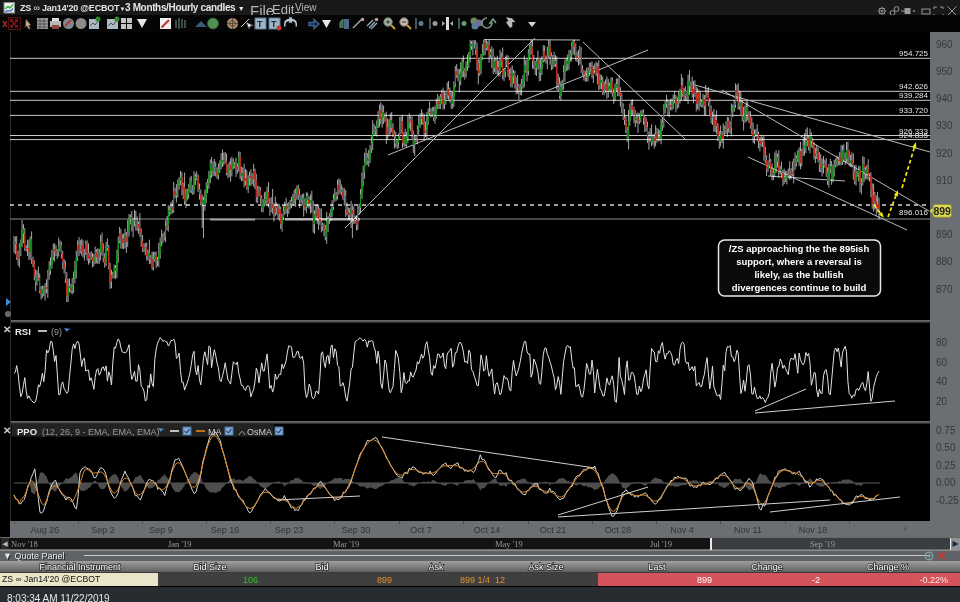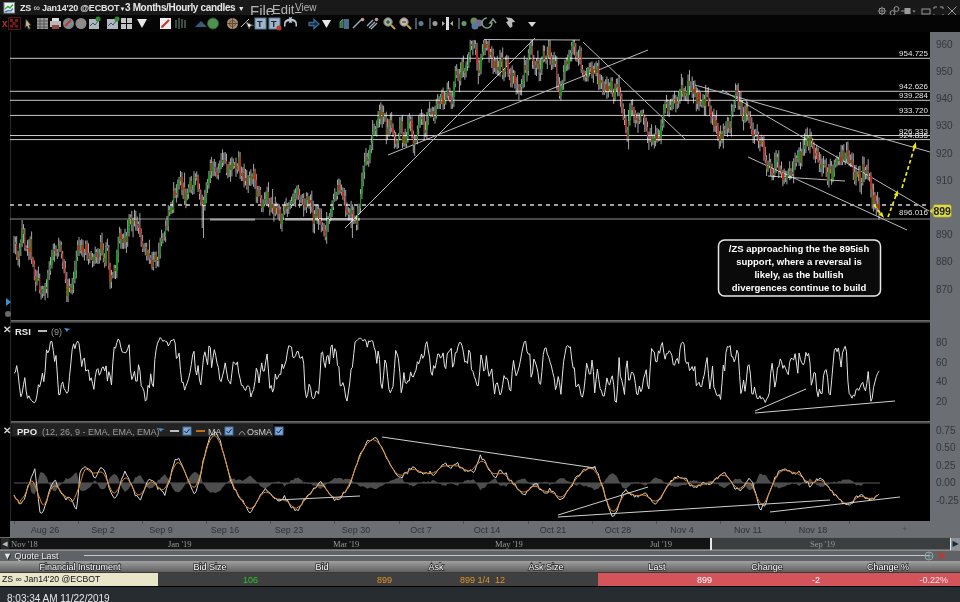--- a/index.html
+++ b/index.html
@@ -327,21 +327,21 @@
 <svg class="abs" style="left:0;top:537px" width="960" height="13">
  <text x="11" y="10" font-size="8.5" fill="#9a9a9a" font-family="Liberation Serif,serif">Nov '18</text>
       <text x="168" y="10" font-size="8.5" fill="#9a9a9a" font-family="Liberation Serif,serif">Jan '19</text>
       <text x="333" y="10" font-size="8.5" fill="#9a9a9a" font-family="Liberation Serif,serif">Mar '19</text>
       <text x="495" y="10" font-size="8.5" fill="#9a9a9a" font-family="Liberation Serif,serif">May '19</text>
       <text x="650" y="10" font-size="8.5" fill="#9a9a9a" font-family="Liberation Serif,serif">Jul '19</text>
  <text x="810" y="10" font-size="8.5" fill="#95989c" font-family="Liberation Serif,serif">Sep '19</text>
 </svg>
 
 <div class="abs" style="left:0;top:550px;width:960px;height:11px;background:#5f6367;border-top:1px solid #8a8a8a"></div>
-<div class="abs" style="left:3px;top:551px;color:#e8e8e8;font-size:9px;text-shadow:1px 1px 0 #222">▼ Quote Last</div>
+<div class="abs" style="left:3px;top:551px;color:#e8e8e8;font-size:9px;text-shadow:1px 1px 0 #222">▼ Quote Panel</div>
 <div class="abs" style="left:84px;top:555px;width:846px;height:1px;background:#c8c8c8"></div>
 <svg class="abs" style="left:924px;top:551px" width="36" height="10">
  <circle cx="5" cy="5" r="4" fill="none" stroke="#8aa" stroke-width="1"></circle>
       <path d="M1 5h8M5 1v8" stroke="#8aa" stroke-width="0.7"></path>
  <path d="M14 1l7 7M21 1l-7 7" stroke="#c0392b" stroke-width="1.6"></path>
 </svg>
 <div class="abs" style="left:0;top:561px;width:960px;height:12px;background:linear-gradient(#a0a0a0,#606060);border-bottom:1px solid #3a3a3a"></div>
 <svg class="abs" style="left:0;top:561px" width="960" height="12">
  <text x="80" y="9" text-anchor="middle" font-size="9" fill="#fff" stroke="#2a2a2a" stroke-width="1.5" paint-order="stroke" style="font-weight:normal">Financial Instrument</text>
       <text x="210" y="9" text-anchor="middle" font-size="9" fill="#fff" stroke="#2a2a2a" stroke-width="1.5" paint-order="stroke" style="font-weight:normal">Bid Size</text>

